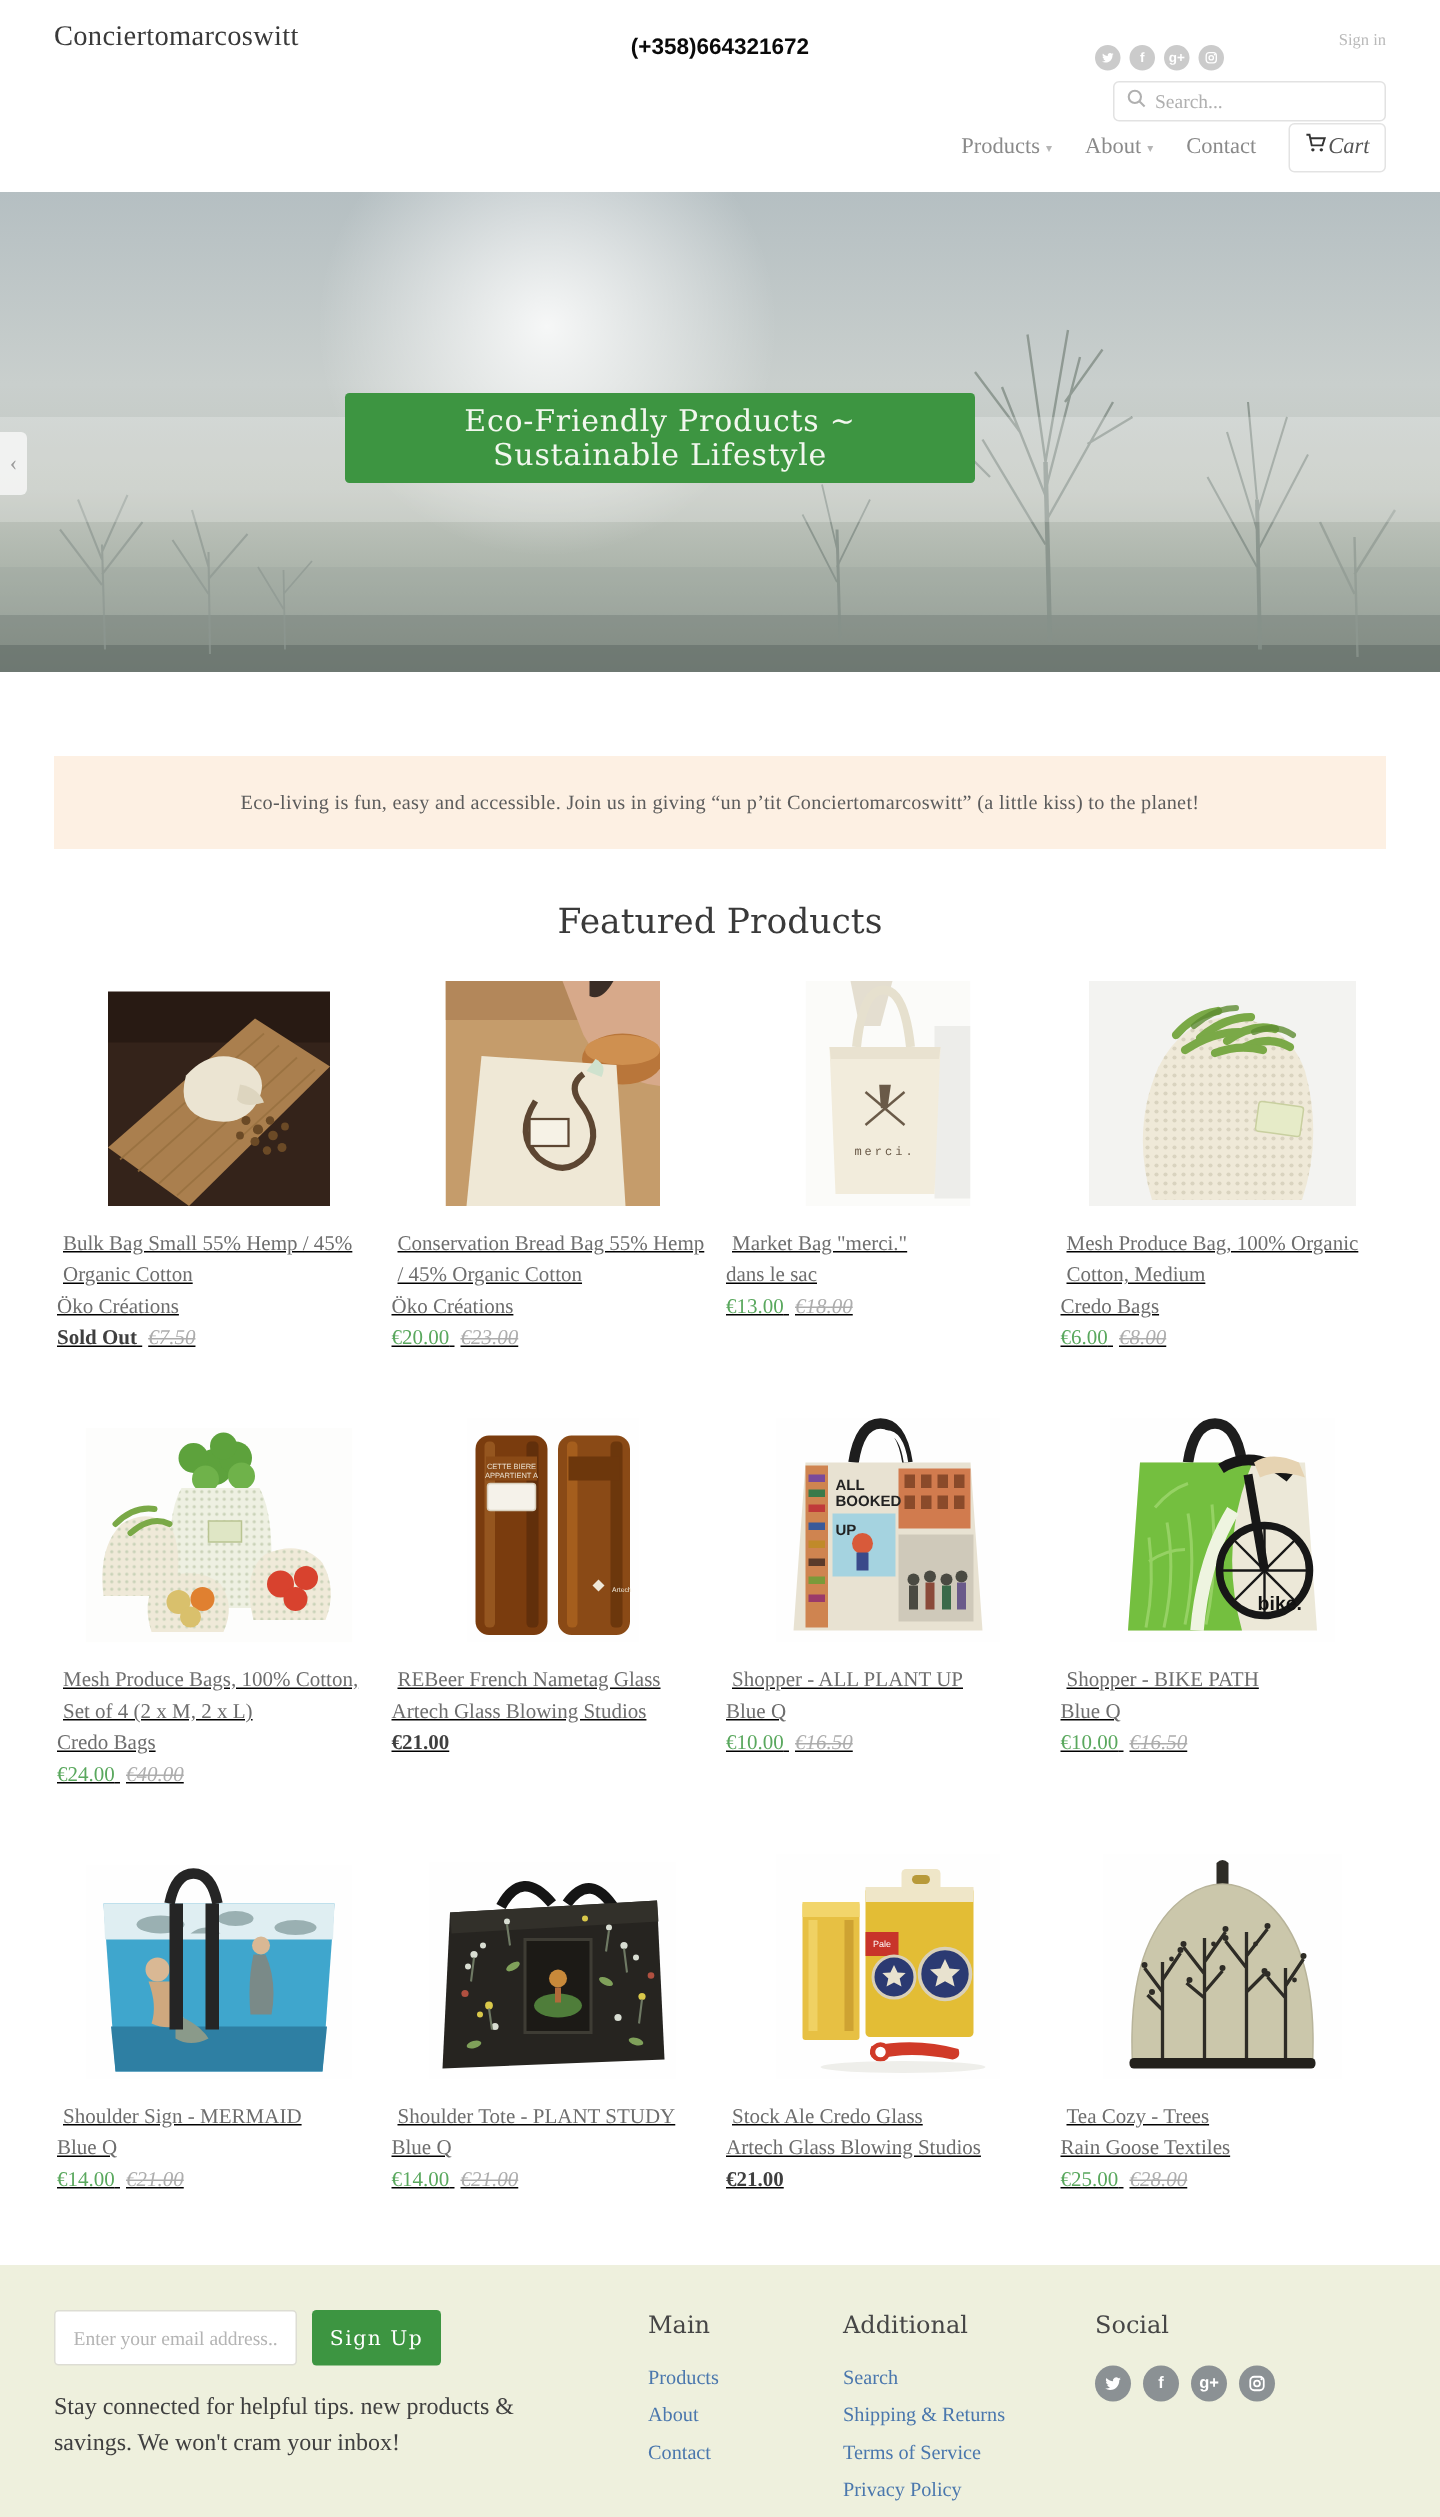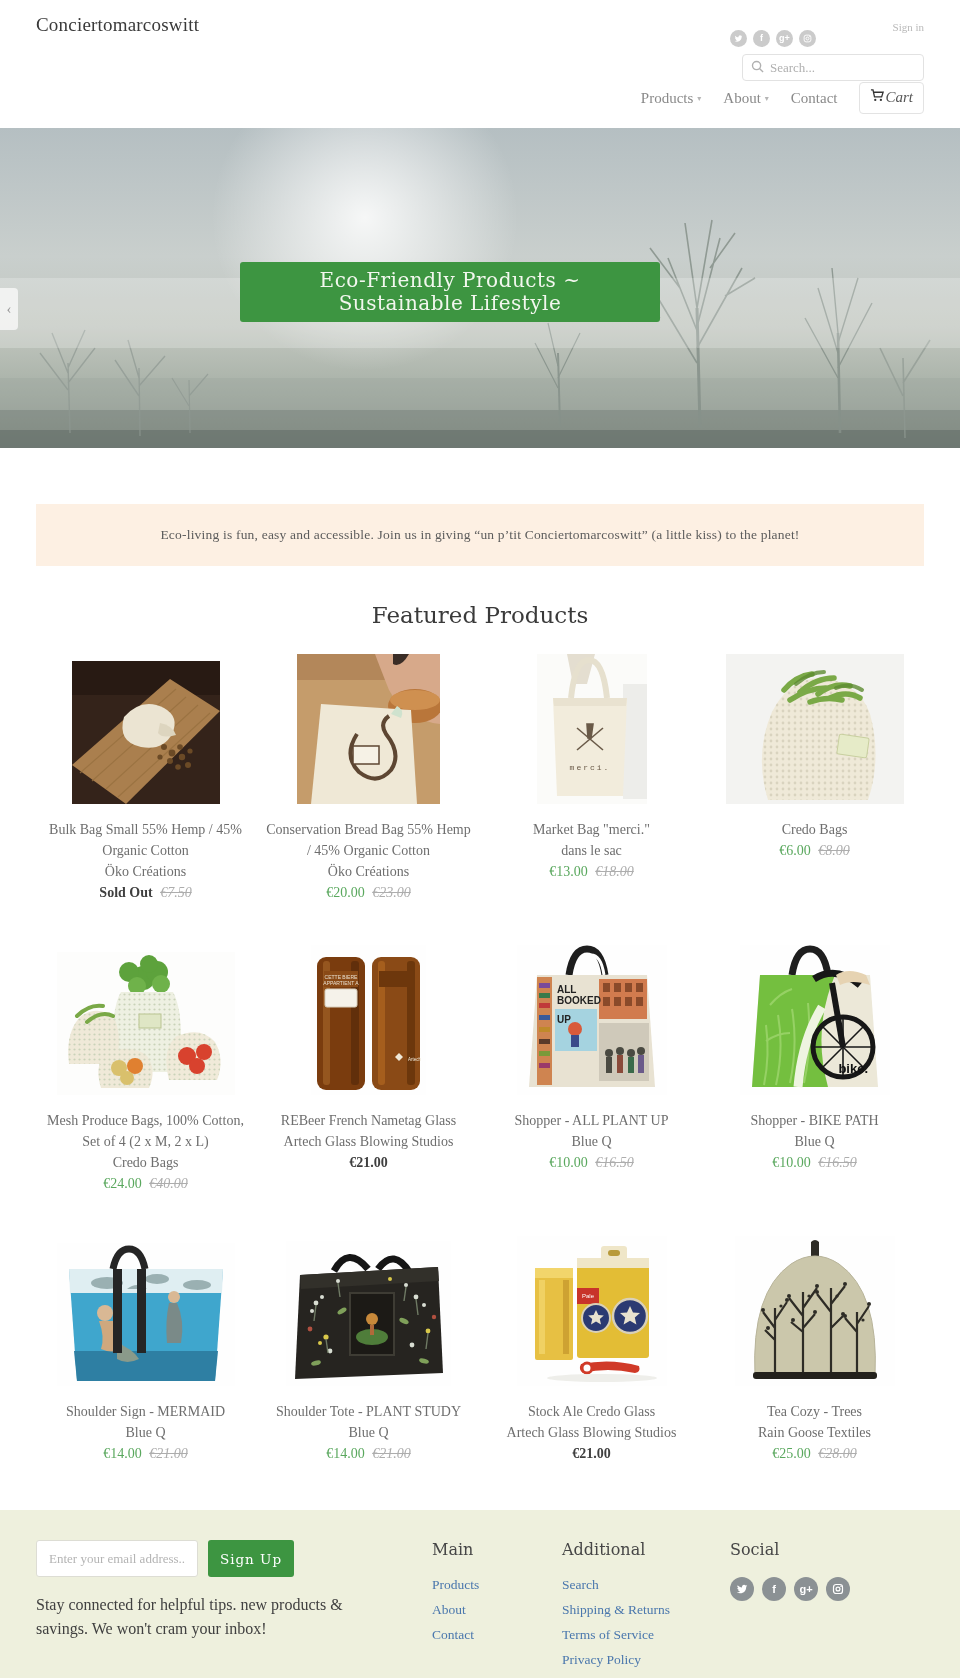--- a/index.html
+++ b/index.html
@@ -30,38 +30,38 @@
   .cart-btn { border:1px solid #e3e3e3; border-radius:4px; padding:5px 10px 6px; display:flex;
               align-items:center; gap:0; cursor:pointer; background:#fff;font-style:italic; }
   .cart-btn .cart-label { font-size:15px; color:#555; }
 
   
   .hero { position:relative; height:320px; overflow:hidden;
     background:
       radial-gradient(circle at 38% 28%, rgba(255,255,255,.85), rgba(255,255,255,0) 24%),
       linear-gradient(180deg, #b5bfc2 0%, #c9cfcd 40%, #c2c7c0 62%, #a8b1a7 82%, #8d968c 100%); }
   .hero-art { position:absolute; inset:0; width:100%; height:100%; }
-  .hero-banner { position:absolute; left:240px; top:134px; width:420px; min-height:50px; background:#3d9541;
+  .hero-banner { position:absolute; left:230px; top:134px; width:420px; min-height:50px; background:#3d9541;
                  border-radius:3px; display:flex; align-items:center; justify-content:center; padding:7px 18px; }
   .hero-banner h1 { font-family:"DejaVu Serif", serif; font-weight:normal; font-size:20px; line-height:1.15;
                     color:#f2f7ee; text-align:center; letter-spacing:.5px; }
   .prev-tab { position:absolute; left:0; top:160px; width:18px; height:42px; background:rgba(250,250,250,.78);
               border-radius:0 4px 4px 0; display:flex; align-items:center; justify-content:center;
               color:#9a9a9a; font-size:15px; cursor:pointer; }
 
   
   .tagline { margin:56px 36px 0; background:#fdf0e3; padding:23px 52px; text-align:center;
              font-size:13.5px; color:#5c5c5c; letter-spacing:.2px; }
 
   
   .featured-heading { margin-top:36px; text-align:center; font-family:"DejaVu Serif", serif;
                       font-weight:normal; font-size:23px; color:#3a3a3a; }
   .grid { width:884px; margin:26px auto 0; display:grid; grid-template-columns:repeat(4, 1fr);
           column-gap:8px; row-gap:44px; }
-  .card { text-align:center; cursor:pointer; }
+  .card { cursor:pointer;text-decoration:underline; }
   .thumb { height:150px; display:flex; align-items:flex-end; justify-content:center; margin-bottom:15px; }
   .thumb svg { display:block; }
   .ptitle { font-size:14px; line-height:1.5; color:#6e6e6e; padding:0 4px; }
   .pvendor { font-size:14px; line-height:1.5; color:#6e6e6e; }
   .pprice { margin-top:3px; font-size:14px; }
   .price-sale { color:#5aa85e; }
   .price-regular { color:#3f3f3f; font-weight:bold; }
   .price-soldout { color:#3f3f3f; font-weight:bold; }
   .price-compare { color:#adadad; font-style:italic; text-decoration:line-through; margin-left:4px; }
 
@@ -85,20 +85,21 @@
   .fsocial { display:flex; gap:8px; }
   .fsocial .sicon { width:24px; height:24px; background:#8b9194; }
   .fsocial .sicon svg { width:12px; height:12px; }
   .fsocial .sicon .glyph { font-size:11px; }
 </style>
 </head>
 <body>
 
 <div class="header">
   <div class="logo">Conciertomarcoswitt</div>
+  <div class="phone">(+358)664321672</div>
   <div class="signin">Sign in</div>
 
   <div class="social-row">
     <span class="sicon">
       <svg viewBox="0 0 16 16">
           <path fill="#fff" d="M15 3.8c-.5.2-1 .4-1.6.5.6-.4 1-.9 1.2-1.6-.5.3-1.1.6-1.8.7A2.8 2.8 0 0 0 8 5.9C5.7 5.8 3.6 4.7 2.2 3a2.8 2.8 0 0 0 .9 3.8c-.5 0-.9-.1-1.3-.3 0 1.4 1 2.5 2.3 2.8-.4.1-.9.1-1.3 0 .4 1.1 1.4 1.9 2.6 2A5.7 5.7 0 0 1 1 12.4 8 8 0 0 0 5.4 13.7c5.3 0 8.2-4.4 8.2-8.2v-.4c.6-.4 1-.9 1.4-1.3z"></path>
         </svg>
     </span>
     <span class="sicon">
         <span class="glyph">f</span>
@@ -288,20 +289,21 @@
           <path d="M104 44 Q120 36 134 44"></path>
             <path d="M84 48 Q100 42 116 46"></path>
         </g>
         <g stroke="#5e8c33" stroke-width="4" stroke-linecap="round" fill="none" opacity=".8">
           <path d="M70 30 Q84 18 98 18"></path>
             <path d="M110 34 Q124 28 136 36"></path>
         </g>
         <rect x="112" y="82" width="30" height="20" rx="2" fill="#e6ebc8" stroke="#c8cf9f" transform="rotate(8 127 92)"></rect>
       </svg>
     </div>
+    <div class="ptitle">Mesh Produce Bag, 100% Organic Cotton, Medium</div>
     <div class="pvendor">Credo Bags</div>
     <div class="pprice">
       <span class="price-sale">€6.00</span>
       <span class="price-compare">€8.00</span>
     </div>
   </div>
 
   <div class="card">
     <div class="thumb">
       <svg width="178" height="143" viewBox="0 0 178 143">

